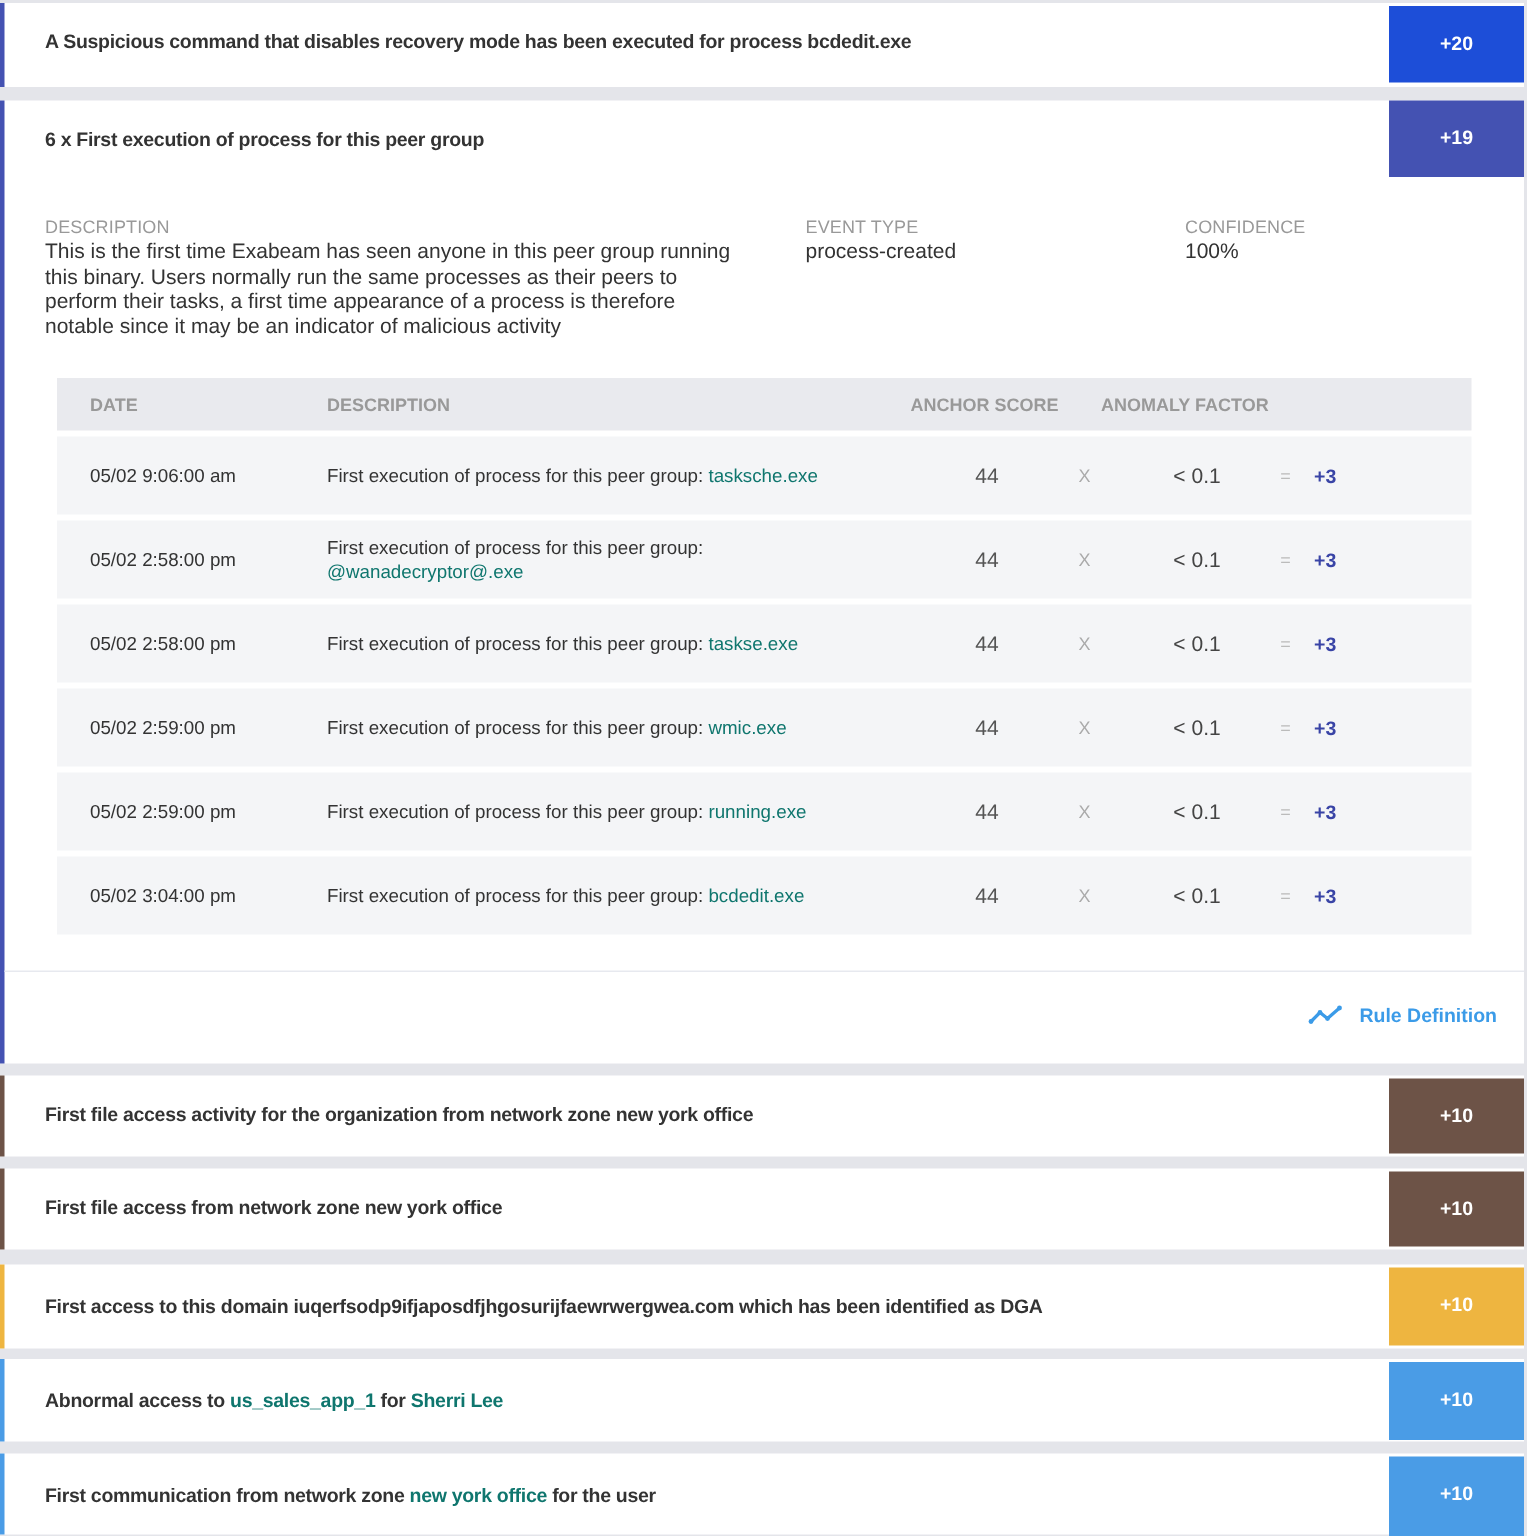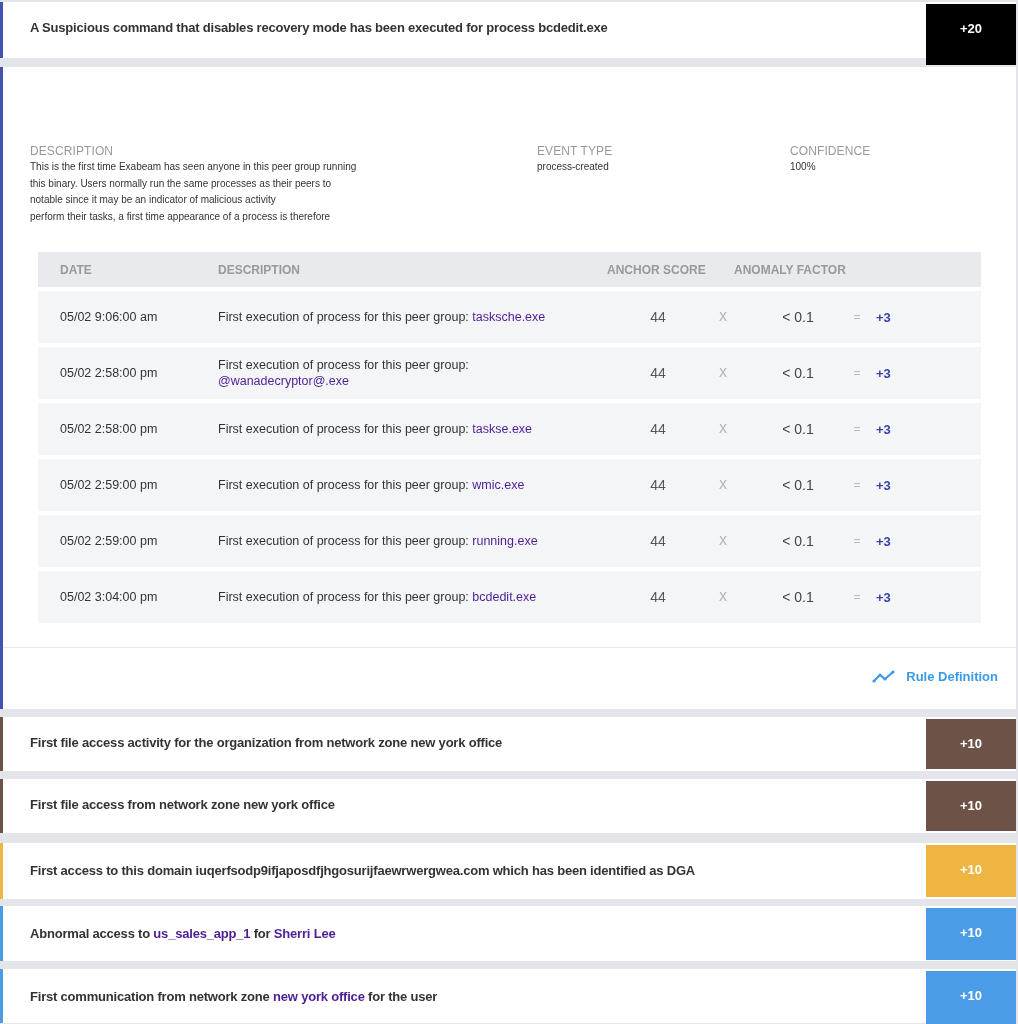--- a/index.html
+++ b/index.html
@@ -26,21 +26,21 @@
     left: 27px;
     top: 0;
     height: 52px;
     line-height: 52px;
     font-size: 13px;
     font-weight: bold;
     color: #333;
     letter-spacing: -0.2px;
     white-space: nowrap;
   }
-  .card-title a, .link { color: #4c1d95; text-decoration: none; }
+  .card-title a, .link { color: #0f766e; text-decoration: none; }
   .score {
     position: absolute;
     right: 0;
     top: 2px;
     width: 90px;
     height: 52px;
     line-height: 50px;
     text-align: center;
     color: #fff;
     font-size: 13px;
@@ -48,21 +48,21 @@
   }
   .detail-col { position: absolute; top: 0; }
   .detail-label {
     font-size: 12px;
     color: #999;
     text-transform: uppercase;
     letter-spacing: 0.1px;
     line-height: 16px;
   }
   .detail-value {
-    font-size: 10px;
+    font-size: 14px;
     color: #333;
     line-height: 16.5px;
   }
   .table {
     position: absolute;
     left: 35px;
     top: 252px;
     width: 943px;
   }
   .thead {
@@ -116,33 +116,37 @@
     cursor: pointer;
   }
   .rule-def svg { margin-right: 10px; }
 </style>
 </head>
 <body>
 
 <div class="card" style="top:2px; height:56px; border-left-color:#4452b2;">
   <div class="card-header">
     <div class="card-title" style="height:52px;line-height:52px;text-align:right;">A Suspicious command that disables recovery mode has been executed for process bcdedit.exe</div>
-    <div class="score" style="background:#000000; top:2px; height:61px;">+20</div>
+    <div class="score" style="background:#1d4ed8; top:2px; height:51px;">+20</div>
   </div>
 </div>
 
 <div class="card" style="top:67px; height:642px; border-left-color:#4452b2;">
+  <div class="card-header">
+    <div class="card-title">6 x First execution of process for this peer group</div>
+    <div class="score" style="background:#4452b2; top:0; height:51px;">+19</div>
+  </div>
 
   <div style="position:absolute; left:27px; top:76px; width:960px; height:90px;">
     <div class="detail-col" style="left:0; width:480px;">
       <div class="detail-label">DESCRIPTION</div>
       <div class="detail-value">This is the first time Exabeam has seen anyone in this peer group running</div>
       <div class="detail-value">this binary. Users normally run the same processes as their peers to</div>
+      <div class="detail-value">perform their tasks, a first time appearance of a process is therefore</div>
       <div class="detail-value">notable since it may be an indicator of malicious activity</div>
-      <div class="detail-value">perform their tasks, a first time appearance of a process is therefore</div>
     </div>
     <div class="detail-col" style="left:507px; width:200px;">
       <div class="detail-label">EVENT TYPE</div>
       <div class="detail-value">process-created</div>
     </div>
     <div class="detail-col" style="left:760px; width:200px;">
       <div class="detail-label">CONFIDENCE</div>
       <div class="detail-value">100%</div>
     </div>
   </div>

